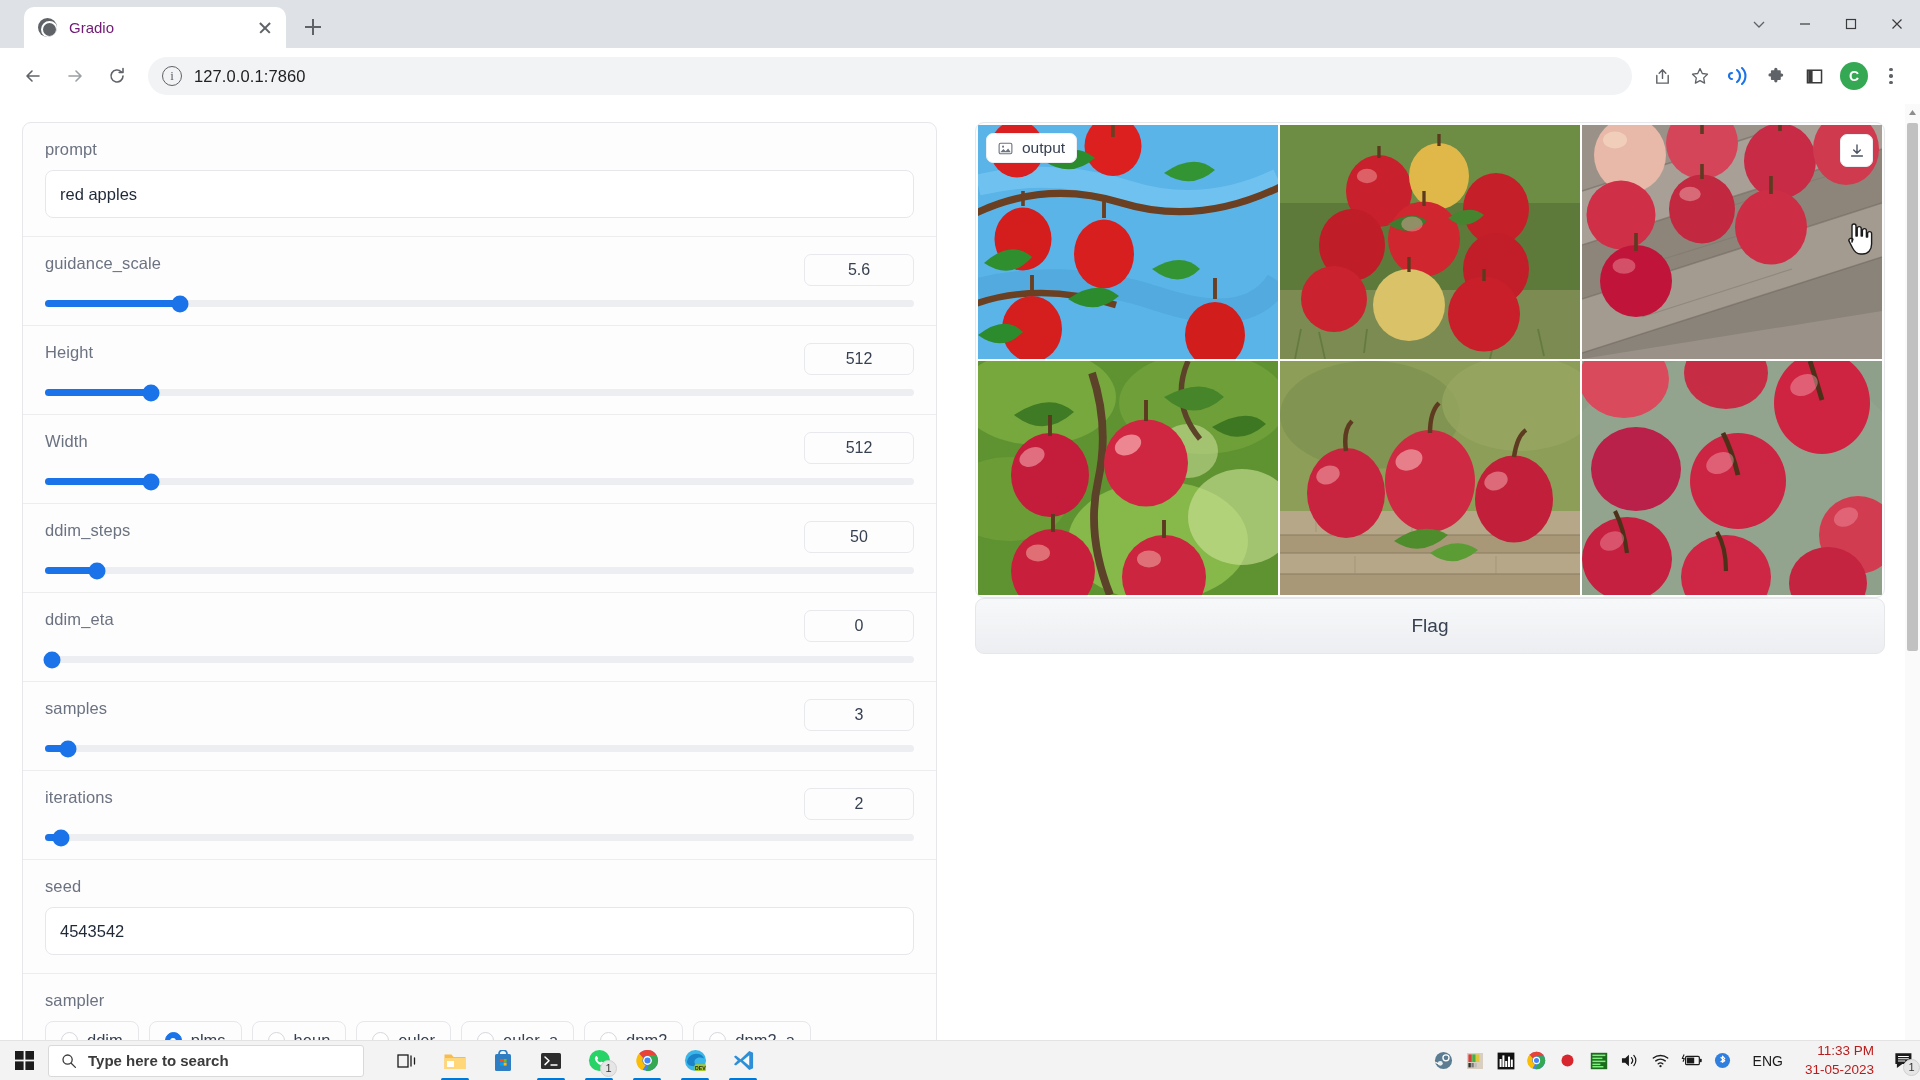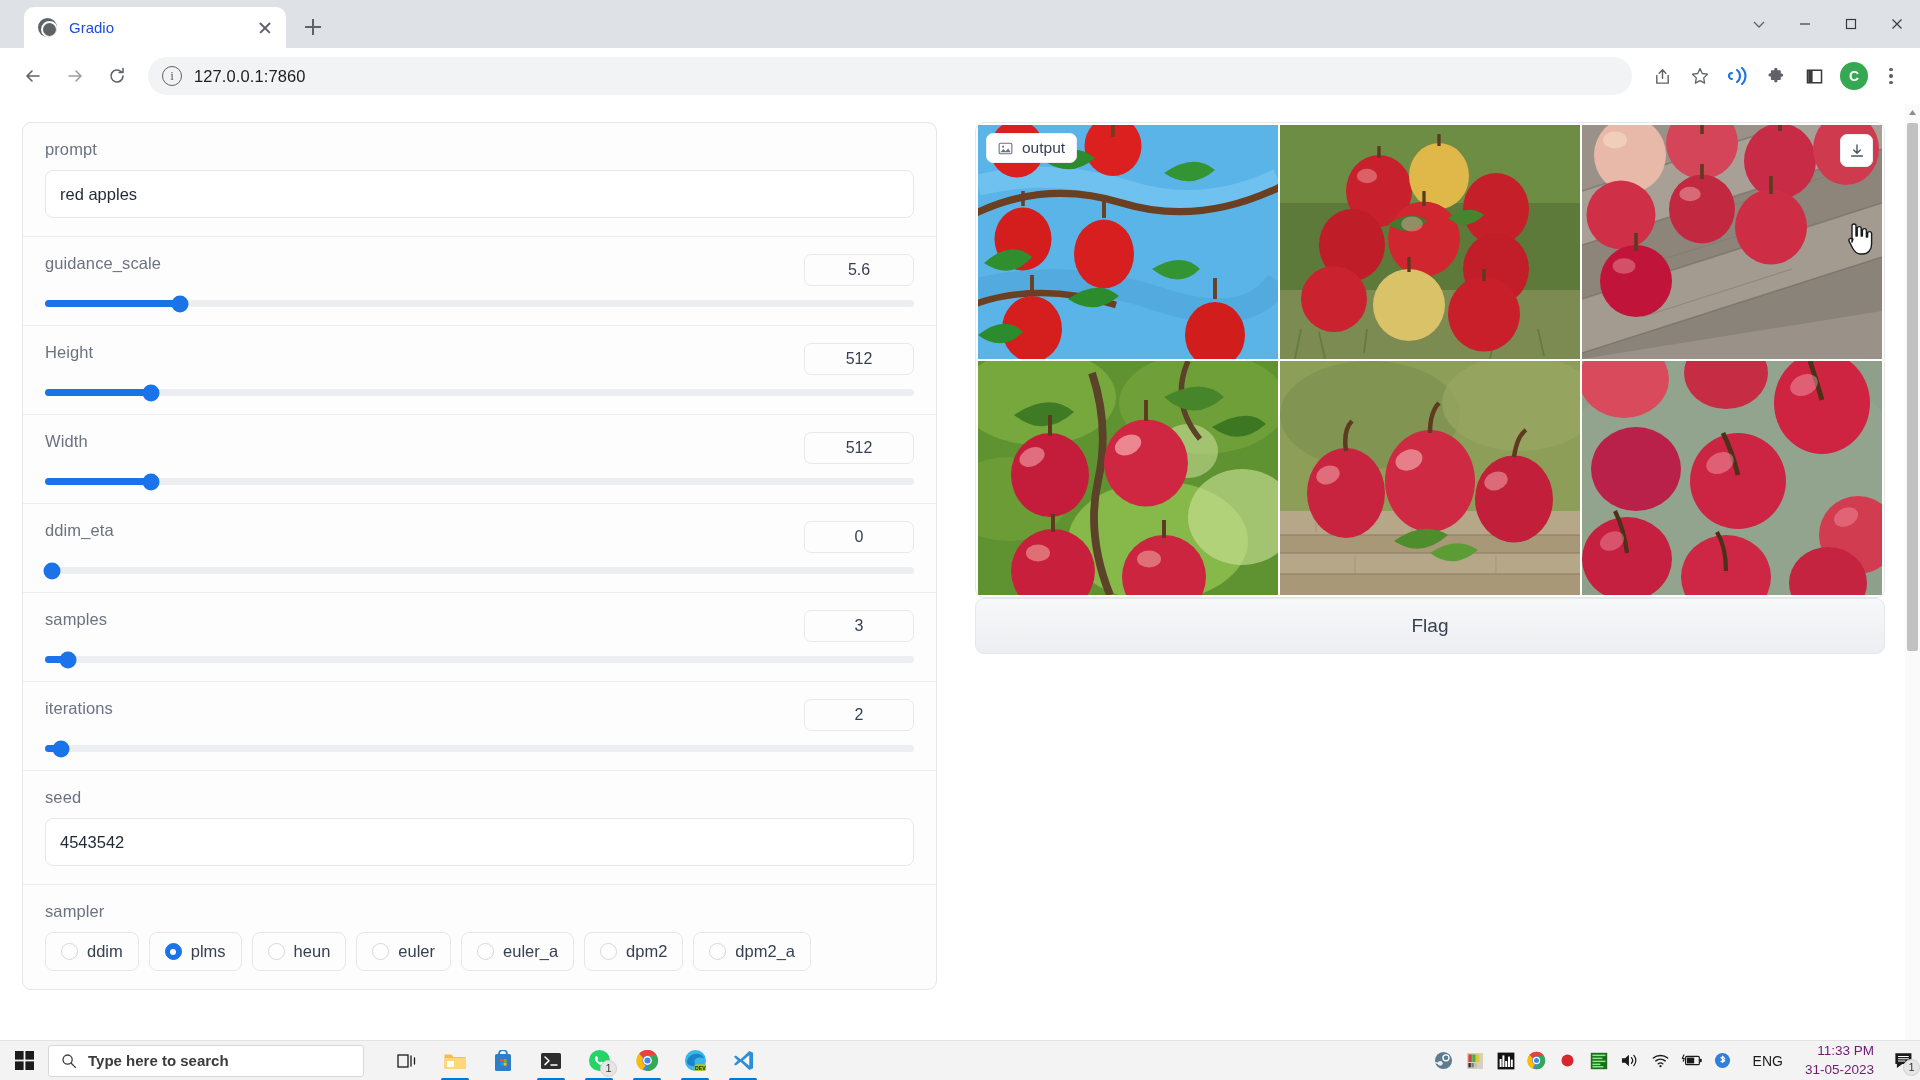--- a/index.html
+++ b/index.html
@@ -23,21 +23,21 @@
   }
   .tab-favicon {
     width:19px; height:19px; border-radius:50%;
     background:#5f6368; flex:0 0 auto; position:relative; overflow:hidden;
   }
   .tab-favicon::before {
     content:""; position:absolute; left:3px; top:3px; width:13px; height:13px;
     border-radius:50%; border:2px solid #fff;
   }
   .tab-title {
-    margin-left:12px; font-size:15px; color:#1d4ed8; flex:1 1 auto;
+    margin-left:12px; font-size:15px; color:#701a75; flex:1 1 auto;
     white-space:nowrap; overflow:hidden;
   }
   .tab-close { width:22px; height:22px; position:relative; cursor:pointer; flex:0 0 auto;}
   .tab-close::before, .tab-close::after {
     content:""; position:absolute; left:4px; top:10px; width:14px; height:1.6px;
     background:#5f6368;
   }
   .tab-close::before { transform:rotate(45deg); }
   .tab-close::after  { transform:rotate(-45deg); }
   .newtab {
@@ -203,21 +203,21 @@
   .tbi .badge {
     position:absolute; right:5px; bottom:4px; width:17px; height:17px; border-radius:50%;
     background:#e6e6e6; color:#333; font-size:11px;
     display:flex; align-items:center; justify-content:center; border:1px solid #d0d0d0;
   }
   .tray { margin-left:auto; display:flex; align-items:center; gap:3px; padding-right:6px; }
   .tri { width:28px; height:40px; display:flex; align-items:center; justify-content:center; cursor:pointer; }
   .lang { font-size:14px; color:#1b1b1b; padding:0 10px; cursor:pointer; }
   .clock {
     display:flex; flex-direction:column; align-items:flex-end; justify-content:center;
-    font-size:13.5px; color:#701a75; line-height:1.35; padding:0 12px; cursor:pointer;
+    font-size:13.5px; color:#b91c1c; line-height:1.35; padding:0 12px; cursor:pointer;
   }
   .notif { position:relative; width:34px; height:40px; display:flex; align-items:center; justify-content:center; cursor:pointer; }
   .notif .nb {
     position:absolute; right:0px; bottom:5px; width:17px; height:17px; border-radius:50%;
     background:#e6e6e6; color:#333; font-size:11px;
     display:flex; align-items:center; justify-content:center; border:1px solid #cfcfcf;
   }
 </style>
 </head>
 <body>
@@ -356,20 +356,30 @@
               <div class="slider-head">
                 <span class="lbl">Width</span>
                 <div class="numbox">512</div>
               </div>
               <div class="track">
                 <div class="fill" style="width:12.2%"></div>
                   <div class="thumb" style="left:12.2%"></div>
               </div>
             </div>
 
+            <div class="blk">
+              <div class="slider-head">
+                <span class="lbl">ddim_steps</span>
+                <div class="numbox">50</div>
+              </div>
+              <div class="track">
+                <div class="fill" style="width:6%"></div>
+                  <div class="thumb" style="left:6%"></div>
+              </div>
+            </div>
 
             <div class="blk">
               <div class="slider-head">
                 <span class="lbl">ddim_eta</span>
                 <div class="numbox">0</div>
               </div>
               <div class="track">
                 <div class="fill" style="width:0.8%"></div>
                   <div class="thumb" style="left:0.8%"></div>
               </div>

